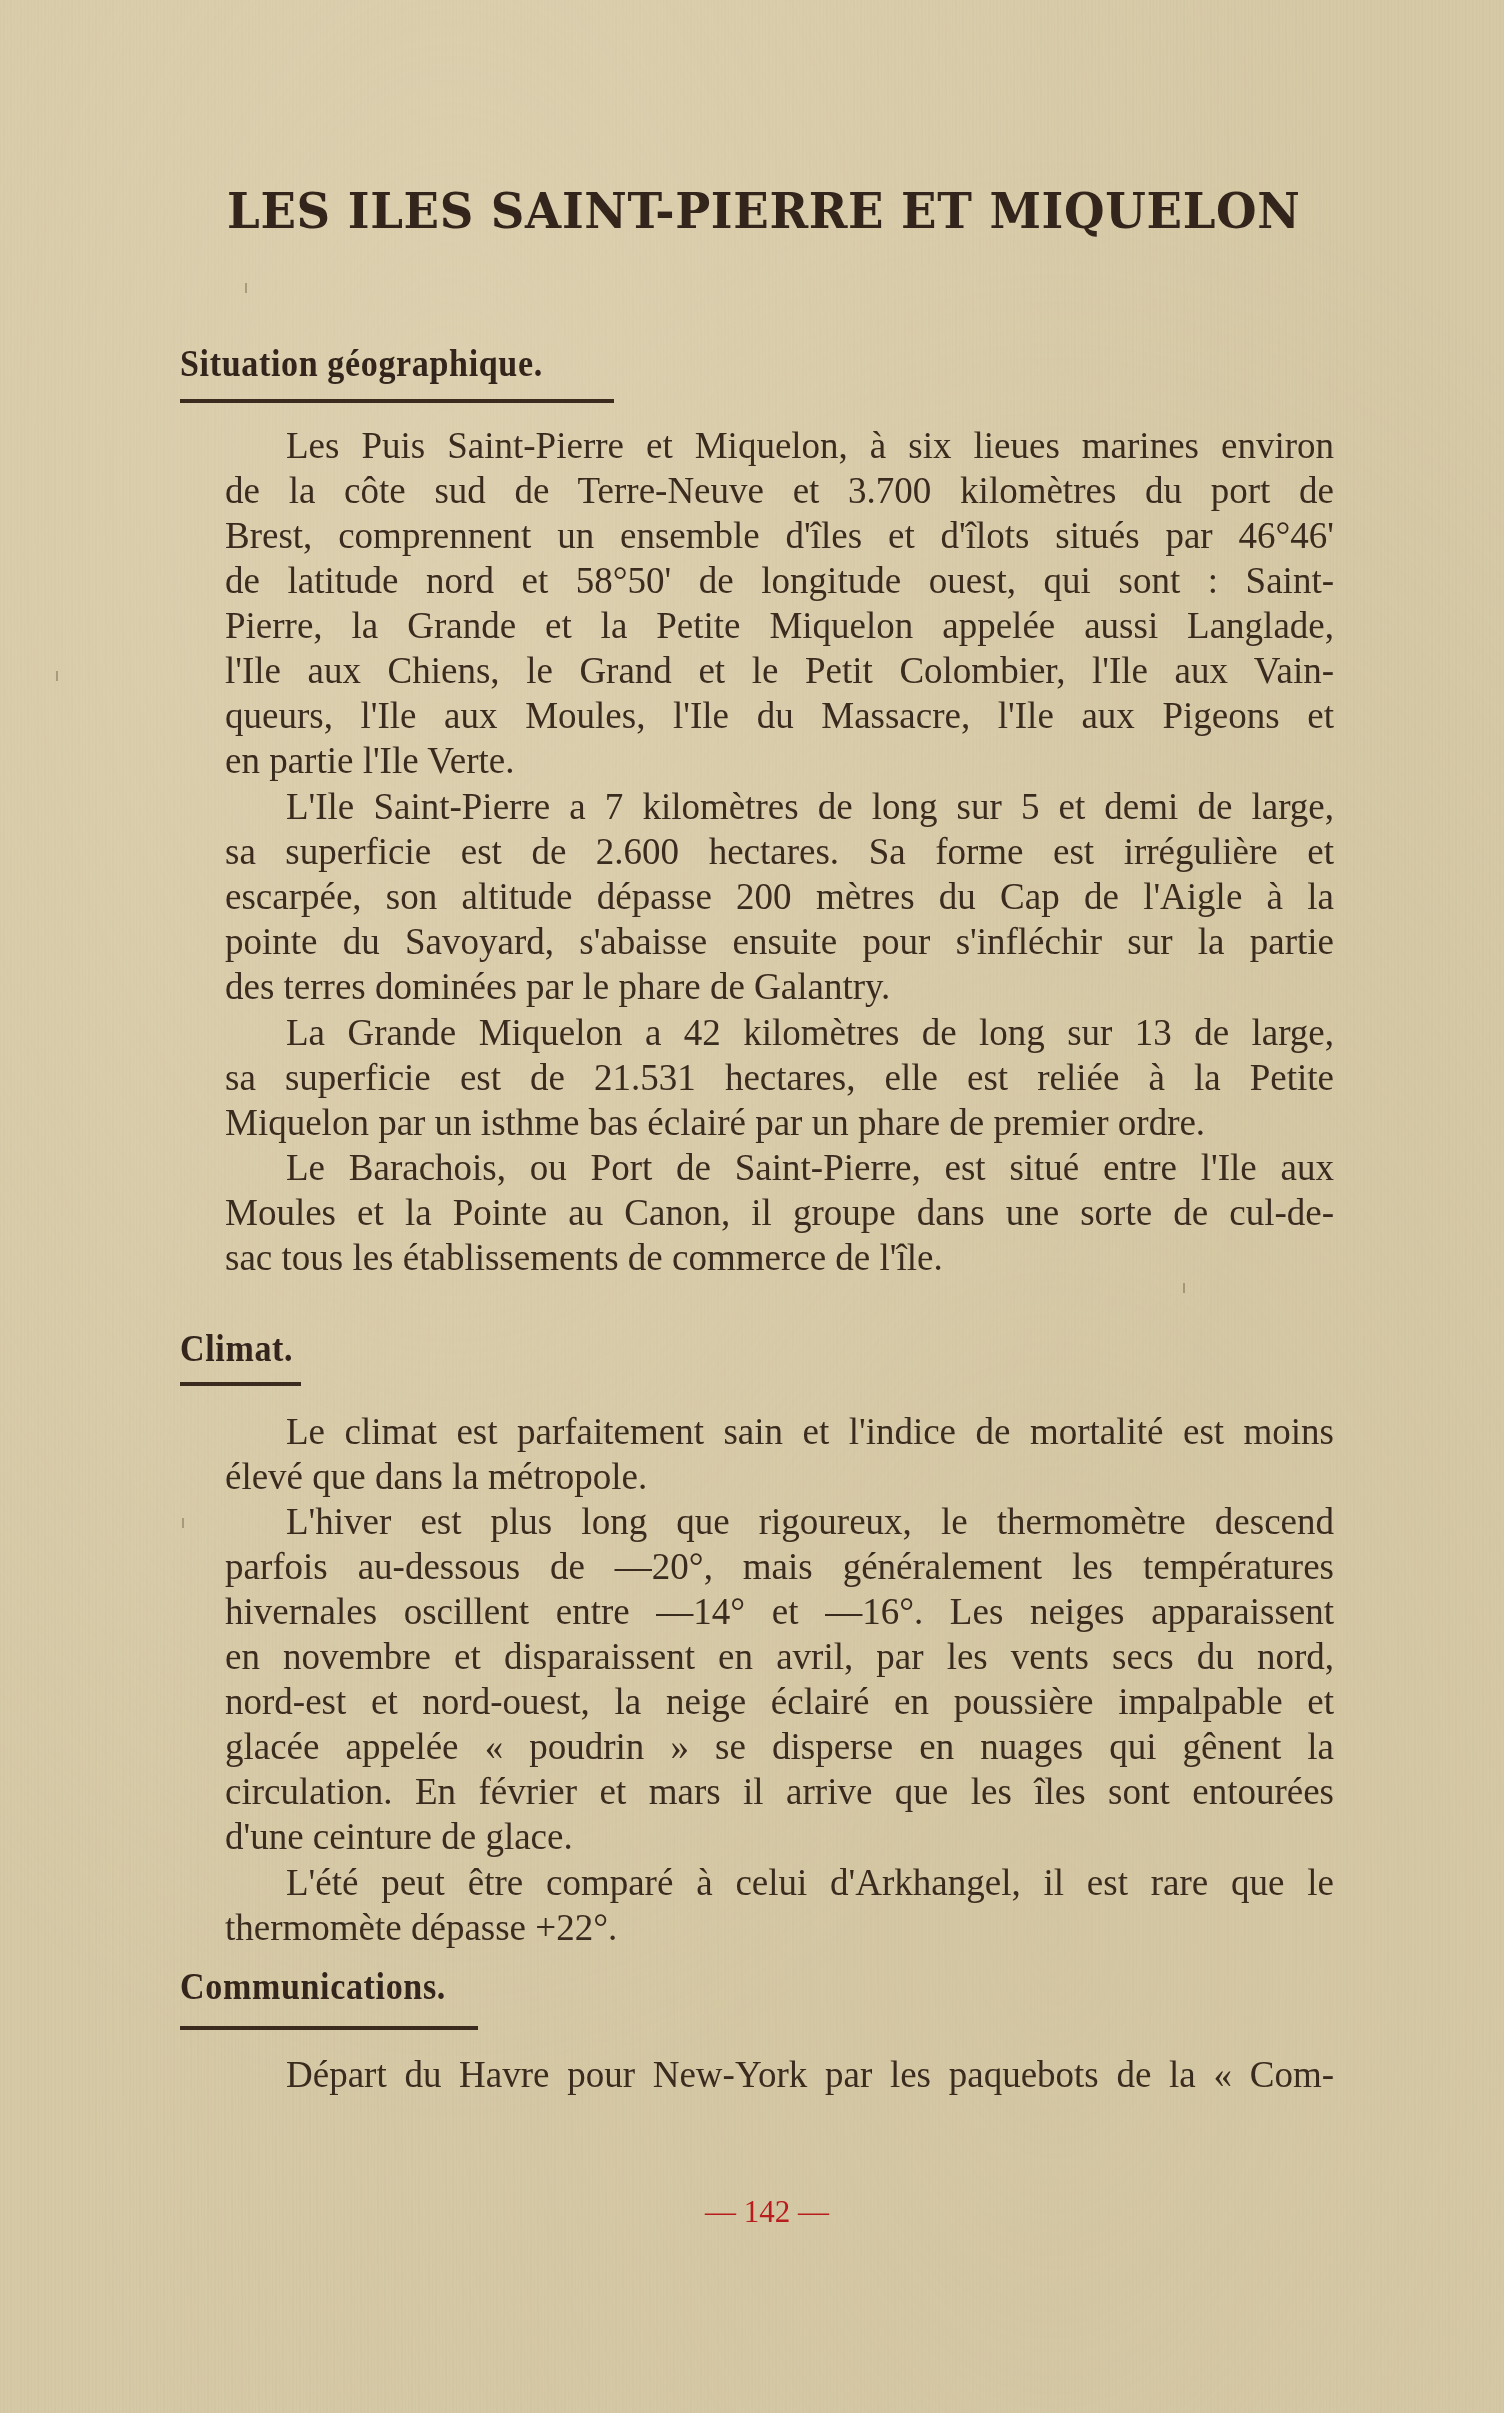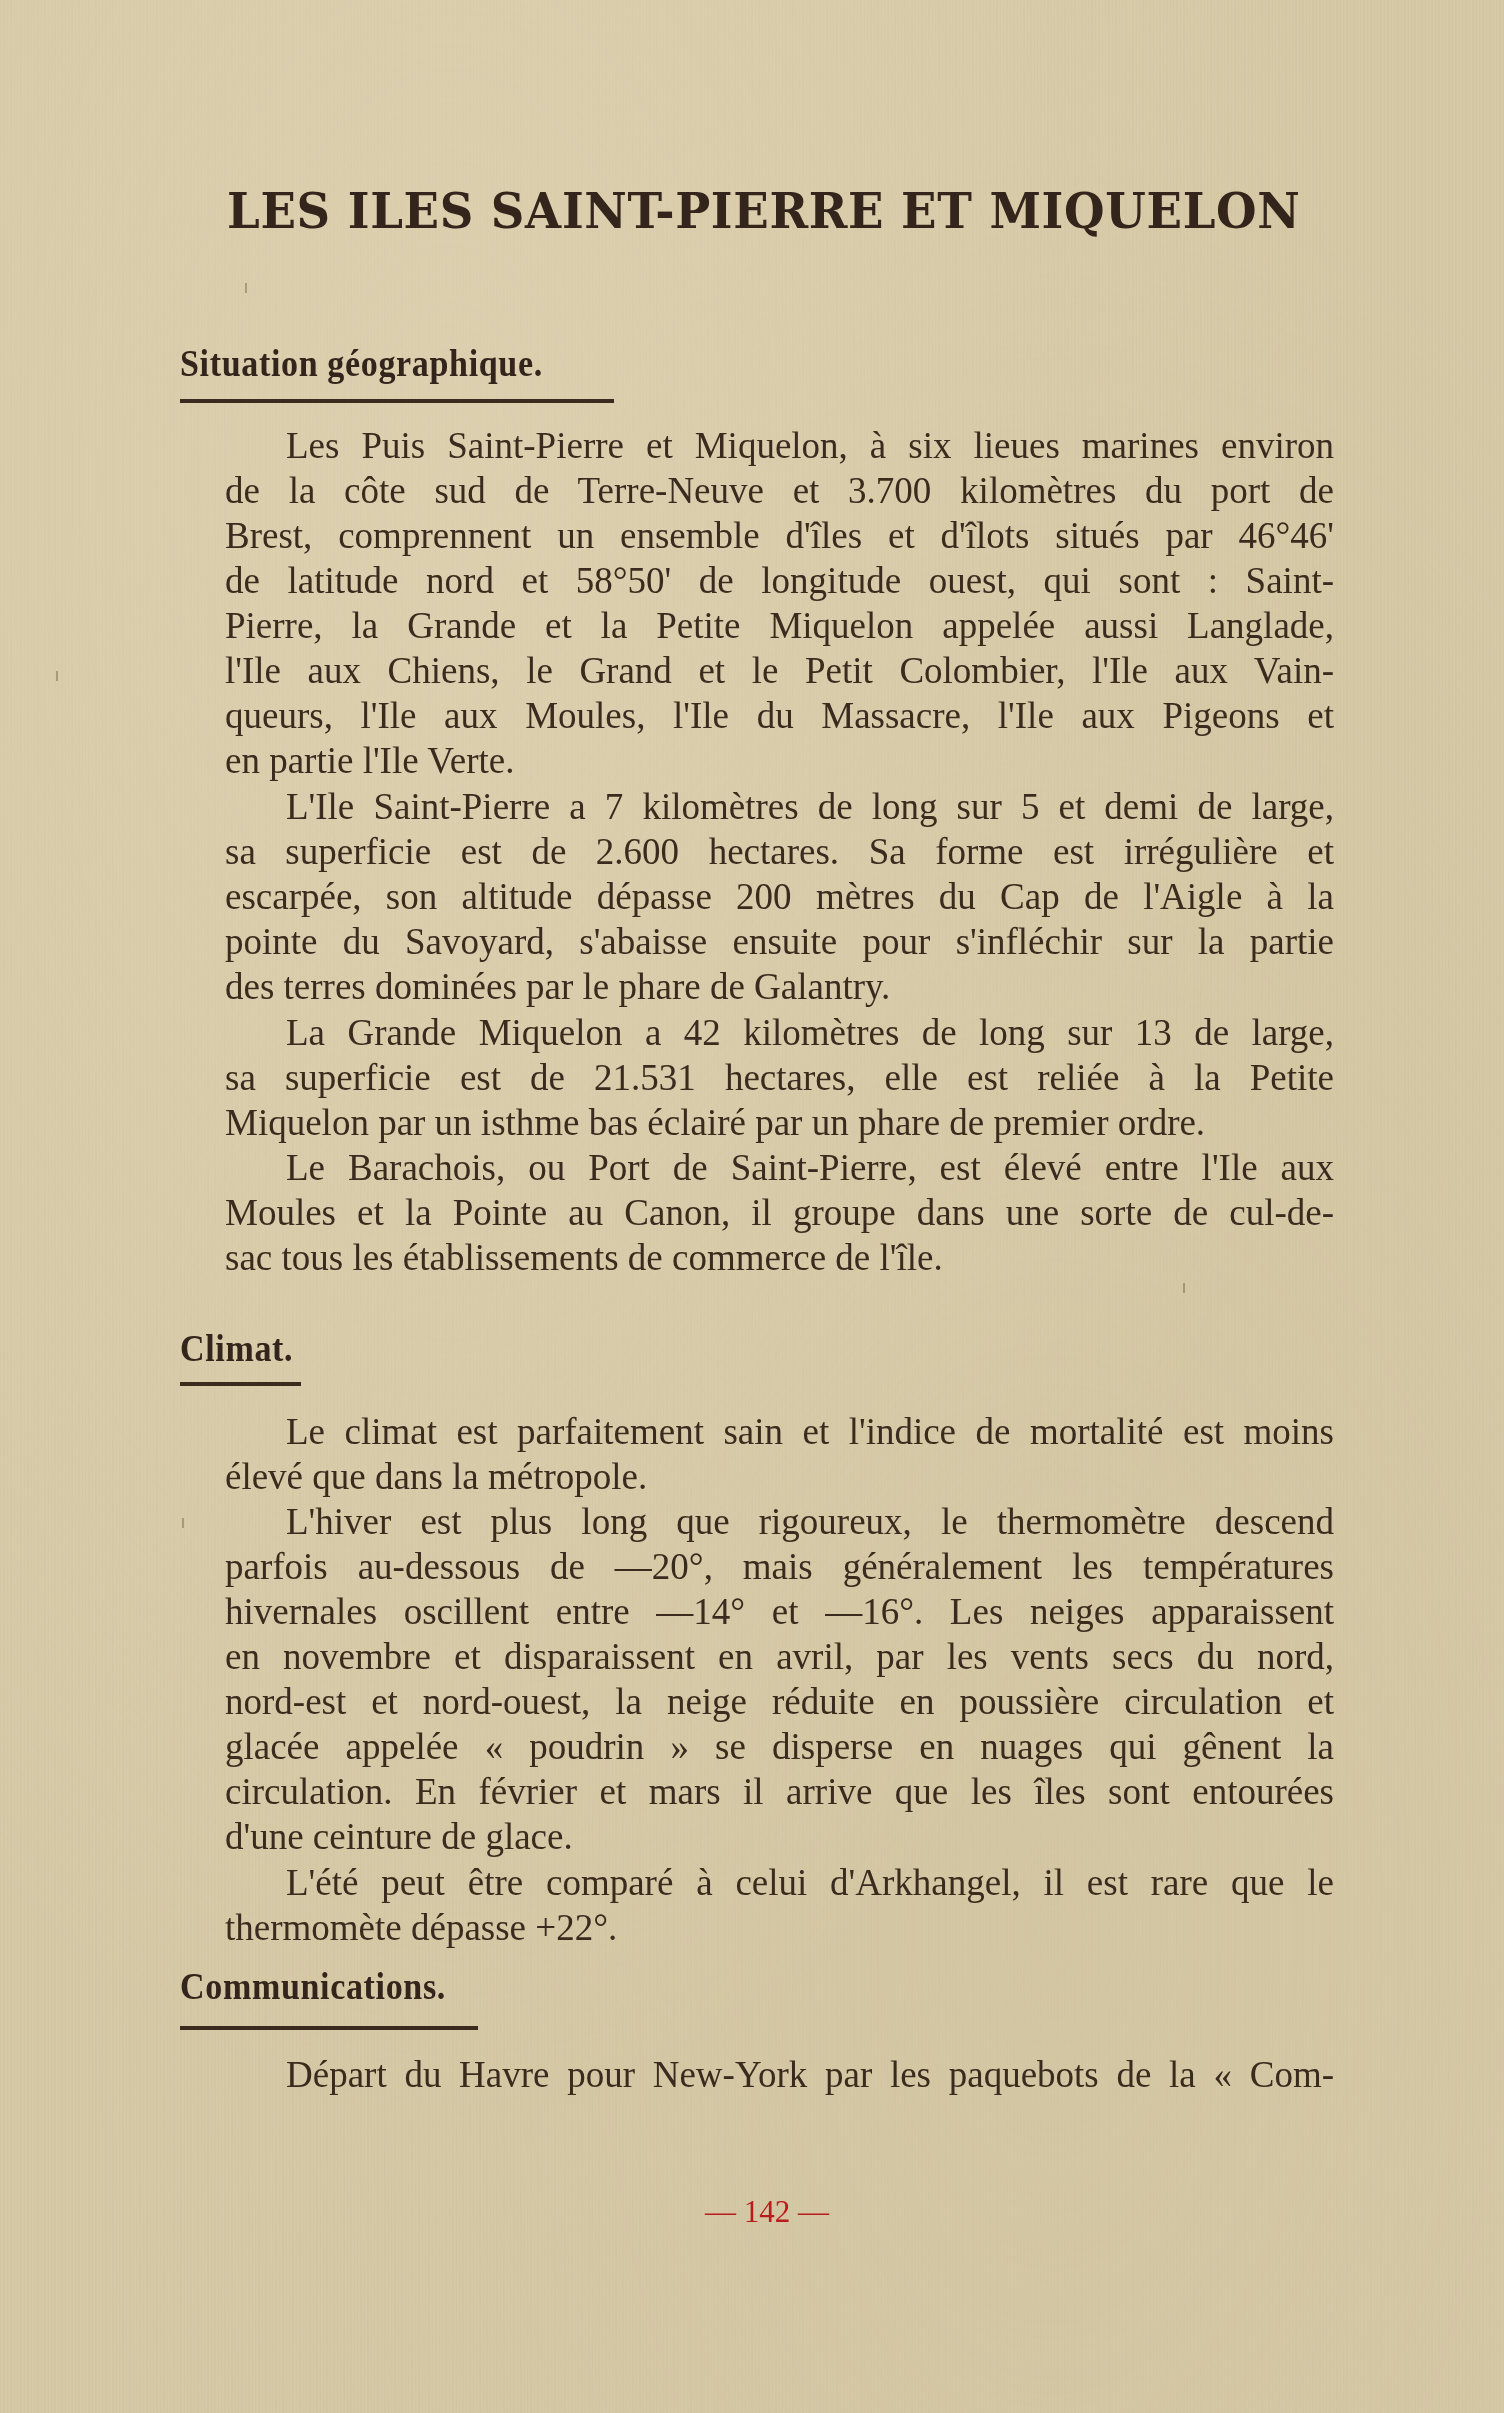--- a/index.html
+++ b/index.html
@@ -125,39 +125,39 @@
     <span class="line last">des terres dominées par le phare de Galantry.</span>
   </div>
 
   <div class="para" style="top:1010px;">
     <span class="line first">La Grande Miquelon a 42 kilomètres de long sur 13 de large,</span>
     <span class="line">sa superficie est de 21.531 hectares, elle est reliée à la Petite</span>
     <span class="line last">Miquelon par un isthme bas éclairé par un phare de premier ordre.</span>
   </div>
 
   <div class="para" style="top:1145px;">
-    <span class="line first">Le Barachois, ou Port de Saint-Pierre, est élevé entre l'Ile aux</span>
+    <span class="line first">Le Barachois, ou Port de Saint-Pierre, est situé entre l'Ile aux</span>
     <span class="line">Moules et la Pointe au Canon, il groupe dans une sorte de cul-de-</span>
     <span class="line last">sac tous les établissements de commerce de l'île.</span>
   </div>
 
   <div class="section-heading" style="top:1327px;">Climat.</div>
   <div class="rule" style="top:1382px; width:121px;"></div>
 
   <div class="para" style="top:1409px;">
     <span class="line first">Le climat est parfaitement sain et l'indice de mortalité est moins</span>
     <span class="line last">élevé que dans la métropole.</span>
   </div>
 
   <div class="para" style="top:1499px;">
     <span class="line first">L'hiver est plus long que rigoureux, le thermomètre descend</span>
     <span class="line">parfois au-dessous de —20°, mais généralement les températures</span>
     <span class="line">hivernales oscillent entre —14° et —16°. Les neiges apparaissent</span>
     <span class="line">en novembre et disparaissent en avril, par les vents secs du nord,</span>
-    <span class="line">nord-est et nord-ouest, la neige réduite en poussière circulation et</span>
+    <span class="line">nord-est et nord-ouest, la neige éclairé en poussière impalpable et</span>
     <span class="line">glacée appelée « poudrin » se disperse en nuages qui gênent la</span>
     <span class="line">circulation. En février et mars il arrive que les îles sont entourées</span>
     <span class="line last">d'une ceinture de glace.</span>
   </div>
 
   <div class="para" style="top:1860px;">
     <span class="line first">L'été peut être comparé à celui d'Arkhangel, il est rare que le</span>
     <span class="line last">thermomète dépasse +22°.</span>
   </div>
 

